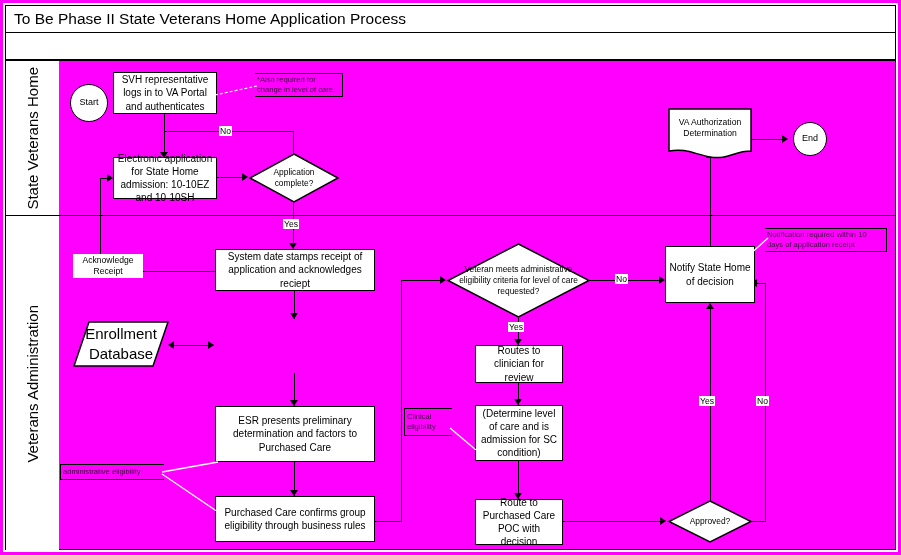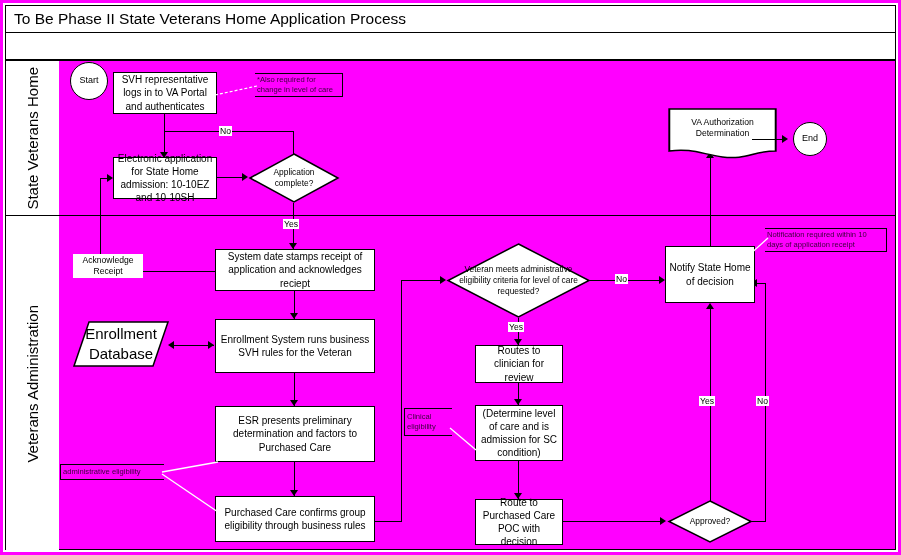--- a/index.html
+++ b/index.html
@@ -44,21 +44,21 @@
   .node{position:absolute;background:#ffffff;border:1.5px solid #000;
     box-sizing:border-box;display:flex;align-items:center;justify-content:center;
     text-align:center;font-size:10px;line-height:1.32;color:#000;padding:2px 3px;}
   .circle{border-radius:50%;font-size:9px;}
   .diamond-wrap{position:absolute;}
   .diamond-shape{position:absolute;left:0;top:0;width:100%;height:100%;}
   .diamond-txt{position:absolute;left:0;top:0;width:100%;height:100%;
     display:flex;align-items:center;justify-content:center;text-align:center;
     font-size:8.4px;line-height:1.3;color:#000;padding:0 12px;box-sizing:border-box;}
   .para-wrap{position:absolute;}
-  .doc-wrap{position:absolute;padding-left:25px;}
+  .doc-wrap{position:absolute;}
   .doc-txt{position:absolute;left:0;top:0;width:100%;height:78%;
     display:flex;align-items:center;justify-content:center;text-align:center;
     font-size:8.6px;line-height:1.32;color:#000;}
   .para-txt{position:absolute;left:0;top:0;width:100%;height:100%;
     display:flex;align-items:center;justify-content:center;text-align:center;
     font-size:15px;line-height:1.32;color:#000;}
 
   
   .minibox{position:absolute;background:#ffffff;border:1px solid #ffffff;
     display:flex;align-items:center;justify-content:center;text-align:center;
@@ -105,21 +105,21 @@
   <div class="lane-col">
     <div class="lane-label lane-a">
       <span>State Veterans Home</span>
     </div>
     <div class="lane-label lane-b">
       <span>Veterans Administration</span>
     </div>
   </div>
   <div class="lane-divider"></div>
 
-  <div class="node circle" style="left:70px;top:62px;width:38px;height:38px;text-align:center;">
+  <div class="node circle" style="left:70px;top:84px;width:38px;height:38px;text-align:center;">
     <span>Start</span>
   </div>
 
   <div class="node" style="left:113px;top:72px;width:104px;height:42px;">
     <span>SVH representative logs in to VA Portal and authenticates</span>
   </div>
 
   <div class="note" style="left:255px;top:73px;width:88px;height:24px;">
     <span>*Also required for change in level of care</span>
   </div>
@@ -163,23 +163,20 @@
 
   <div class="minibox" style="left:73px;top:254px;width:70px;height:24px;">
     <span>Acknowledge Receipt</span>
   </div>
 
   <div class="ln lnh" style="left:143px;top:271px;width:72px;"></div>
 
   <div class="ln lnv" style="left:294px;top:291px;height:28px;"></div>
   <div class="arr arr-d" style="left:290px;top:313px;"></div>
 
-  <div class="node" style="left:215px;top:319px;width:160px;height:54px;">
-    <span>Enrollment System runs business SVH rules for the Veteran</span>
-  </div>
 
   <div class="para-wrap" style="left:73px;top:321px;width:96px;height:46px;">
     <svg class="diamond-shape" viewBox="0 0 96 46" preserveAspectRatio="none">
       <polygon points="16,1 95,1 80,45 1,45" fill="#ffffff" stroke="#000000" stroke-width="1.5"></polygon>
     </svg>
     <div class="para-txt">Enrollment Database</div>
   </div>
 
   <div class="ln lnh" style="left:172px;top:345px;width:42px;"></div>
   <div class="arr arr-l" style="left:168px;top:341px;"></div>

